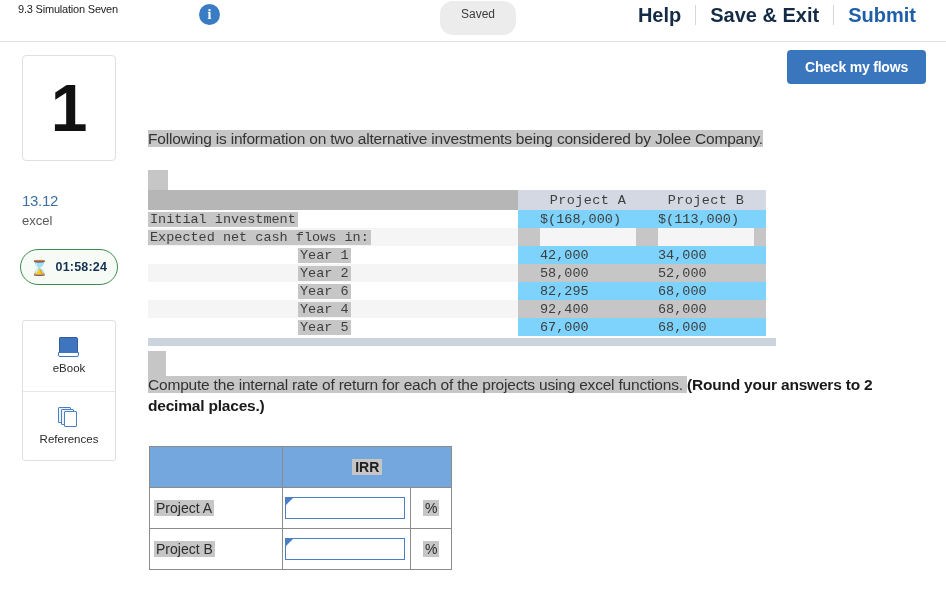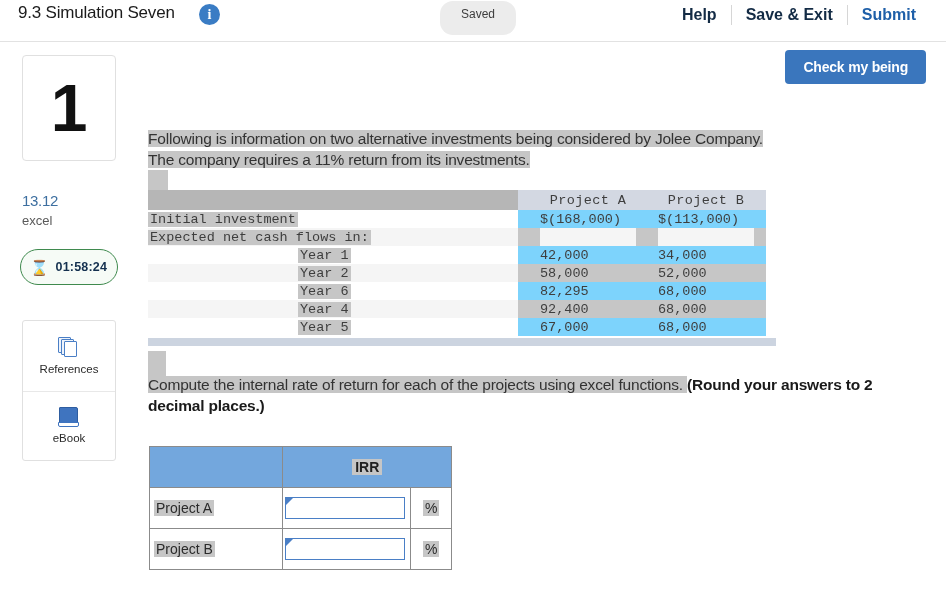--- a/index.html
+++ b/index.html
@@ -13,21 +13,21 @@
 
   
   .topbar {
     position: absolute; left: 0; top: 0;
     width: 946px; height: 42px;
     background: #ffffff;
     border-bottom: 1px solid #e2e2e2;
   }
   .topbar-title {
     position: absolute; left: 18px; top: 3px;
-    font-size: 17px; color: #1b1b1b;
+    font-size: 11px; color: #1b1b1b;
     letter-spacing: -0.2px;
     white-space: nowrap;
   }
   .info-icon {
     position: absolute; left: 199px; top: 4px;
     width: 21px; height: 21px; border-radius: 50%;
     background: #3a7cc4;
     color: #fff; font-size: 14px; font-weight: bold;
     font-family: "Liberation Serif", serif;
     text-align: center; line-height: 21px;
@@ -38,21 +38,21 @@
     width: 76px; height: 34px; border-radius: 13px;
     background: #ececec; color: #3d3d3d;
     font-size: 12px; text-align: center; line-height: 26px;
   }
   .topnav {
     position: absolute; right: 16px; top: 0px;
     height: 30px;
     display: flex; align-items: center;
   }
   .topnav a {
-    font-size: 16px; font-weight: bold;
+    font-size: 20px; font-weight: bold;
     text-decoration: none; padding: 0 14px;
     white-space: nowrap;
   }
   .topnav a.dark { color: #132b45; }
   .topnav a.blue { color: #1e5fa8; }
   .topnav .divider {
     width: 1px; height: 20px; background: #d6d6d6;
   }
 
   
@@ -260,41 +260,40 @@
 <div class="points-val">13.12</div>
 <div class="points-lbl">excel</div>
 
 <div class="timer">
   <span class="hourglass">⌛</span>
   <span class="tval">01:58:24</span>
 </div>
 
 <div class="tool-panel">
   <div class="tool-btn">
+    <span class="ebook-icon">
+      <span class="cover"></span>
+        <span class="pages"></span>
+    </span>
+    <span class="tlabel">eBook</span>
+  </div>
+  <div class="tool-btn">
     <span class="ref-icon">
       <i></i>
         <i></i>
         <i></i>
     </span>
     <span class="tlabel">References</span>
   </div>
-  <div class="tool-btn">
-    <span class="ebook-icon">
-      <span class="cover"></span>
-        <span class="pages"></span>
-    </span>
-    <span class="tlabel">eBook</span>
-  </div>
-</div>
-
-<button class="check-btn">Check my being</button>
+</div>
+
+<button class="check-btn">Check my flows</button>
 
 <div class="para" id="intro-para">
   <span>Following is information on two alternative investments being considered by Jolee Company.</span><br>
-  <span>The company requires a 11% return from its investments.</span>
 </div>
 
 <div class="leftbar-a"></div>
 <div class="whitebox-a"></div>
 
 <table class="dt">
   <tbody>
       <tr class="hdr">
     <td class="corner c-lab"></td>
     <td class="c-gap1"></td>

